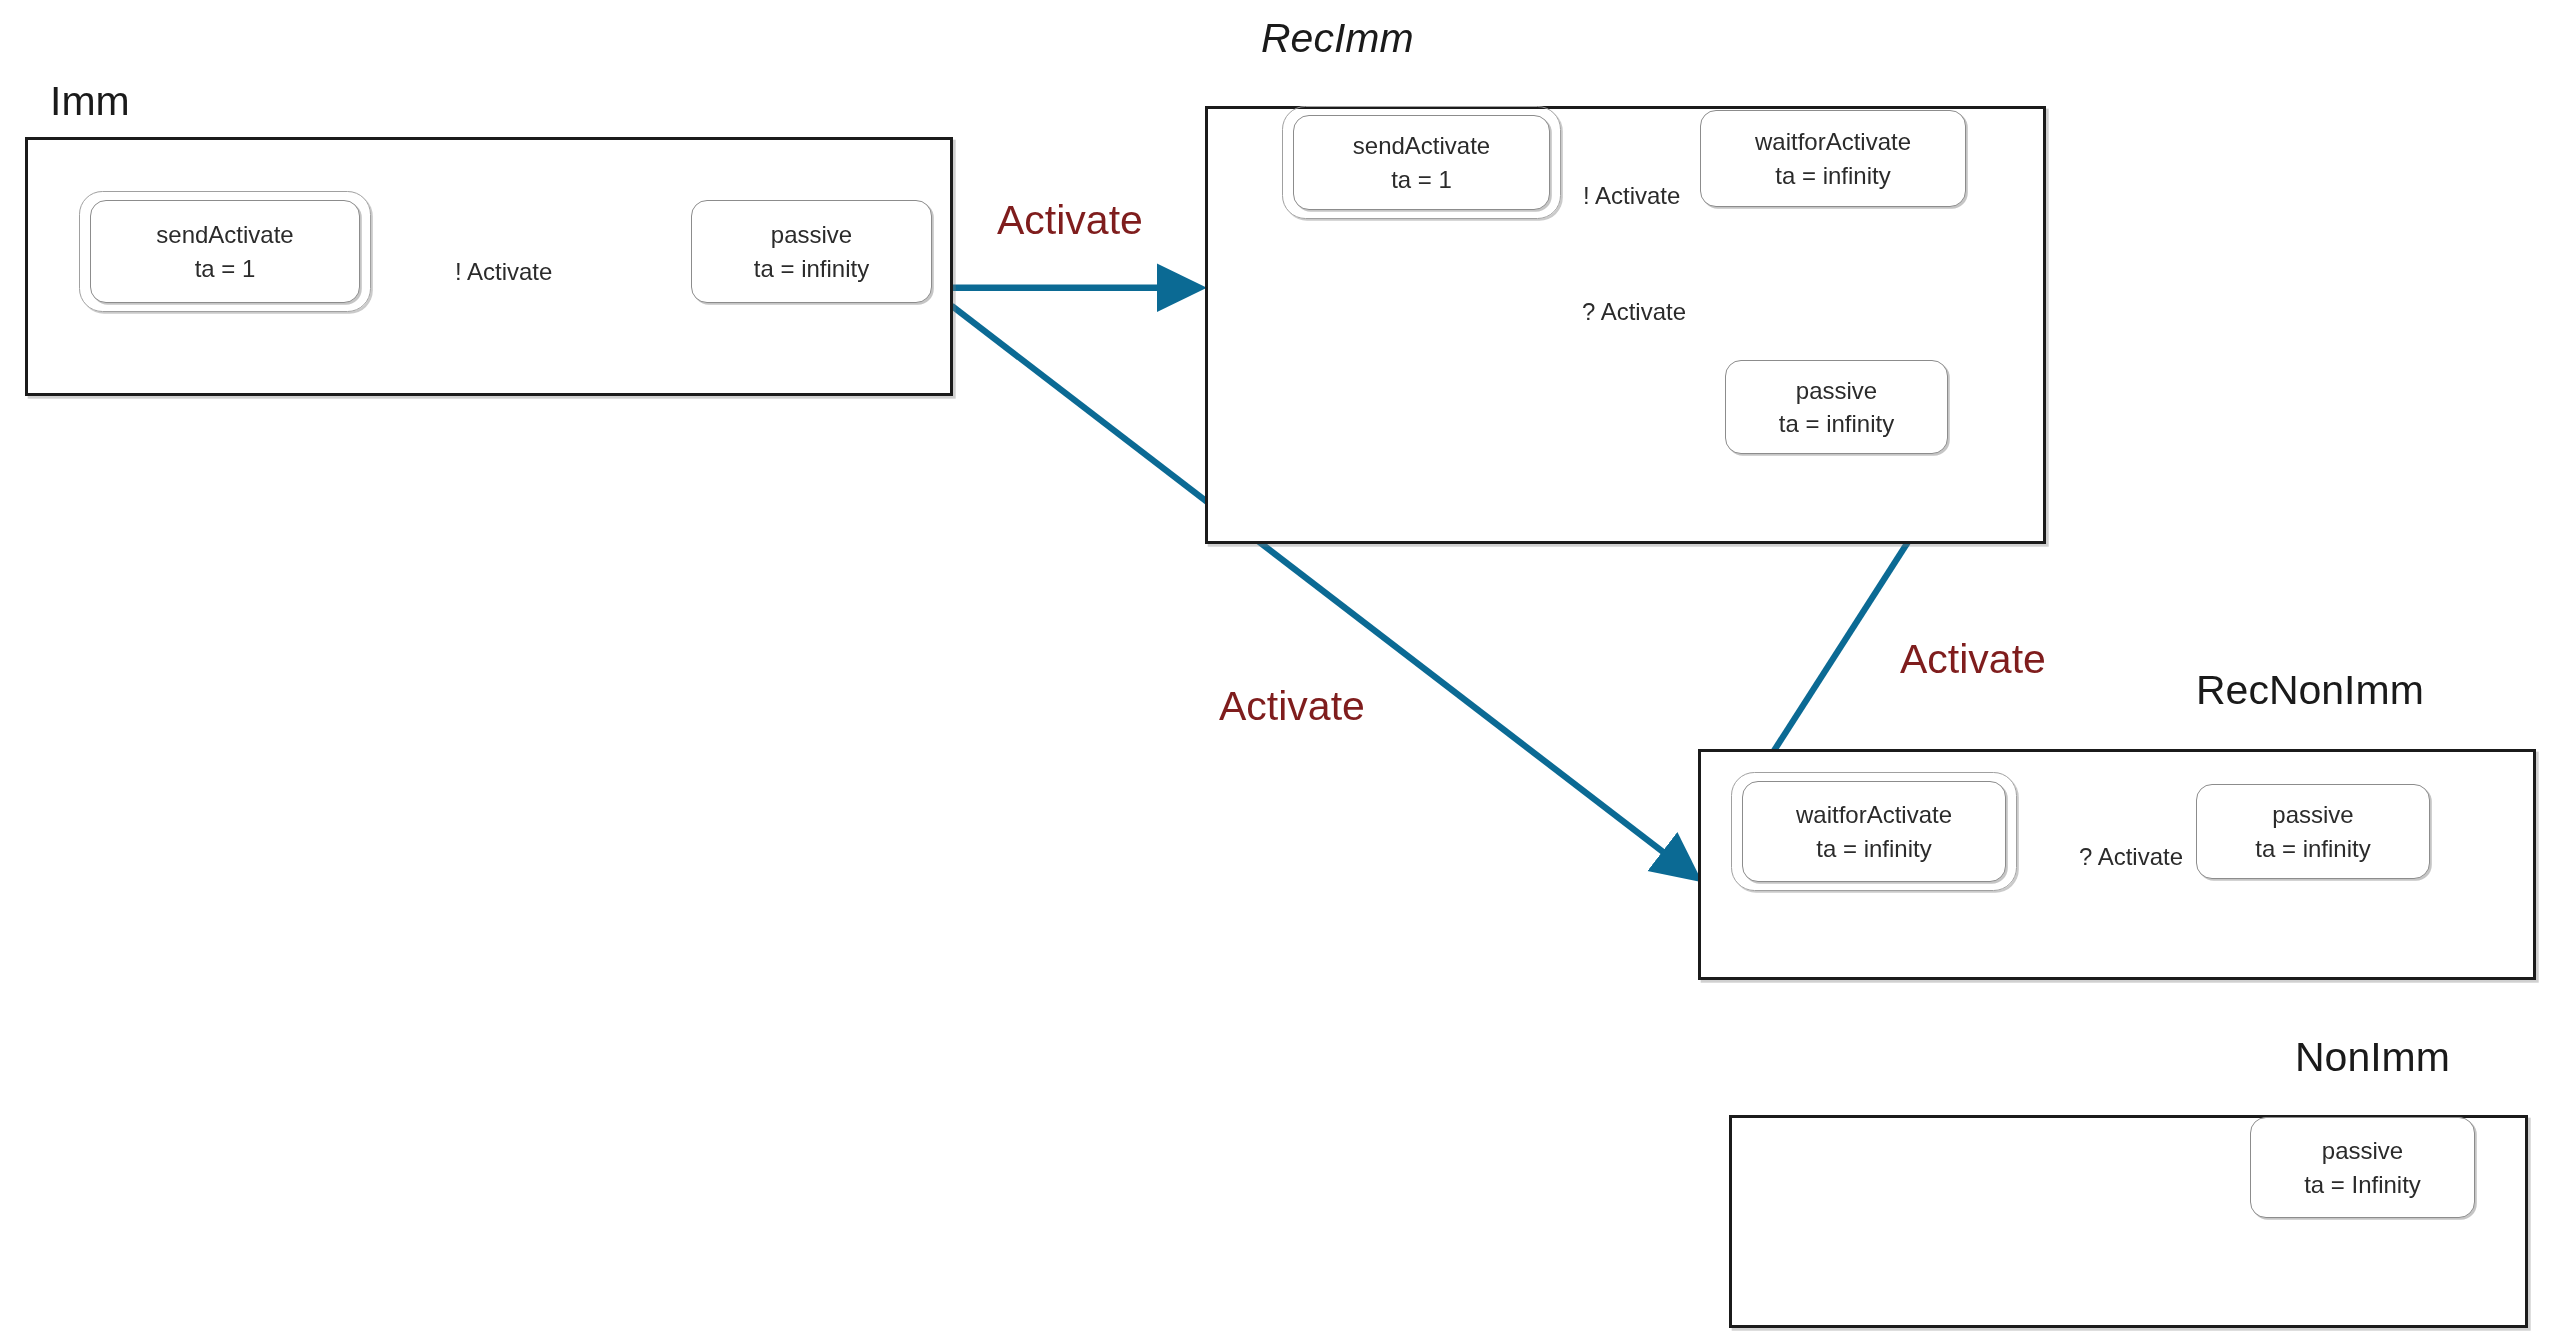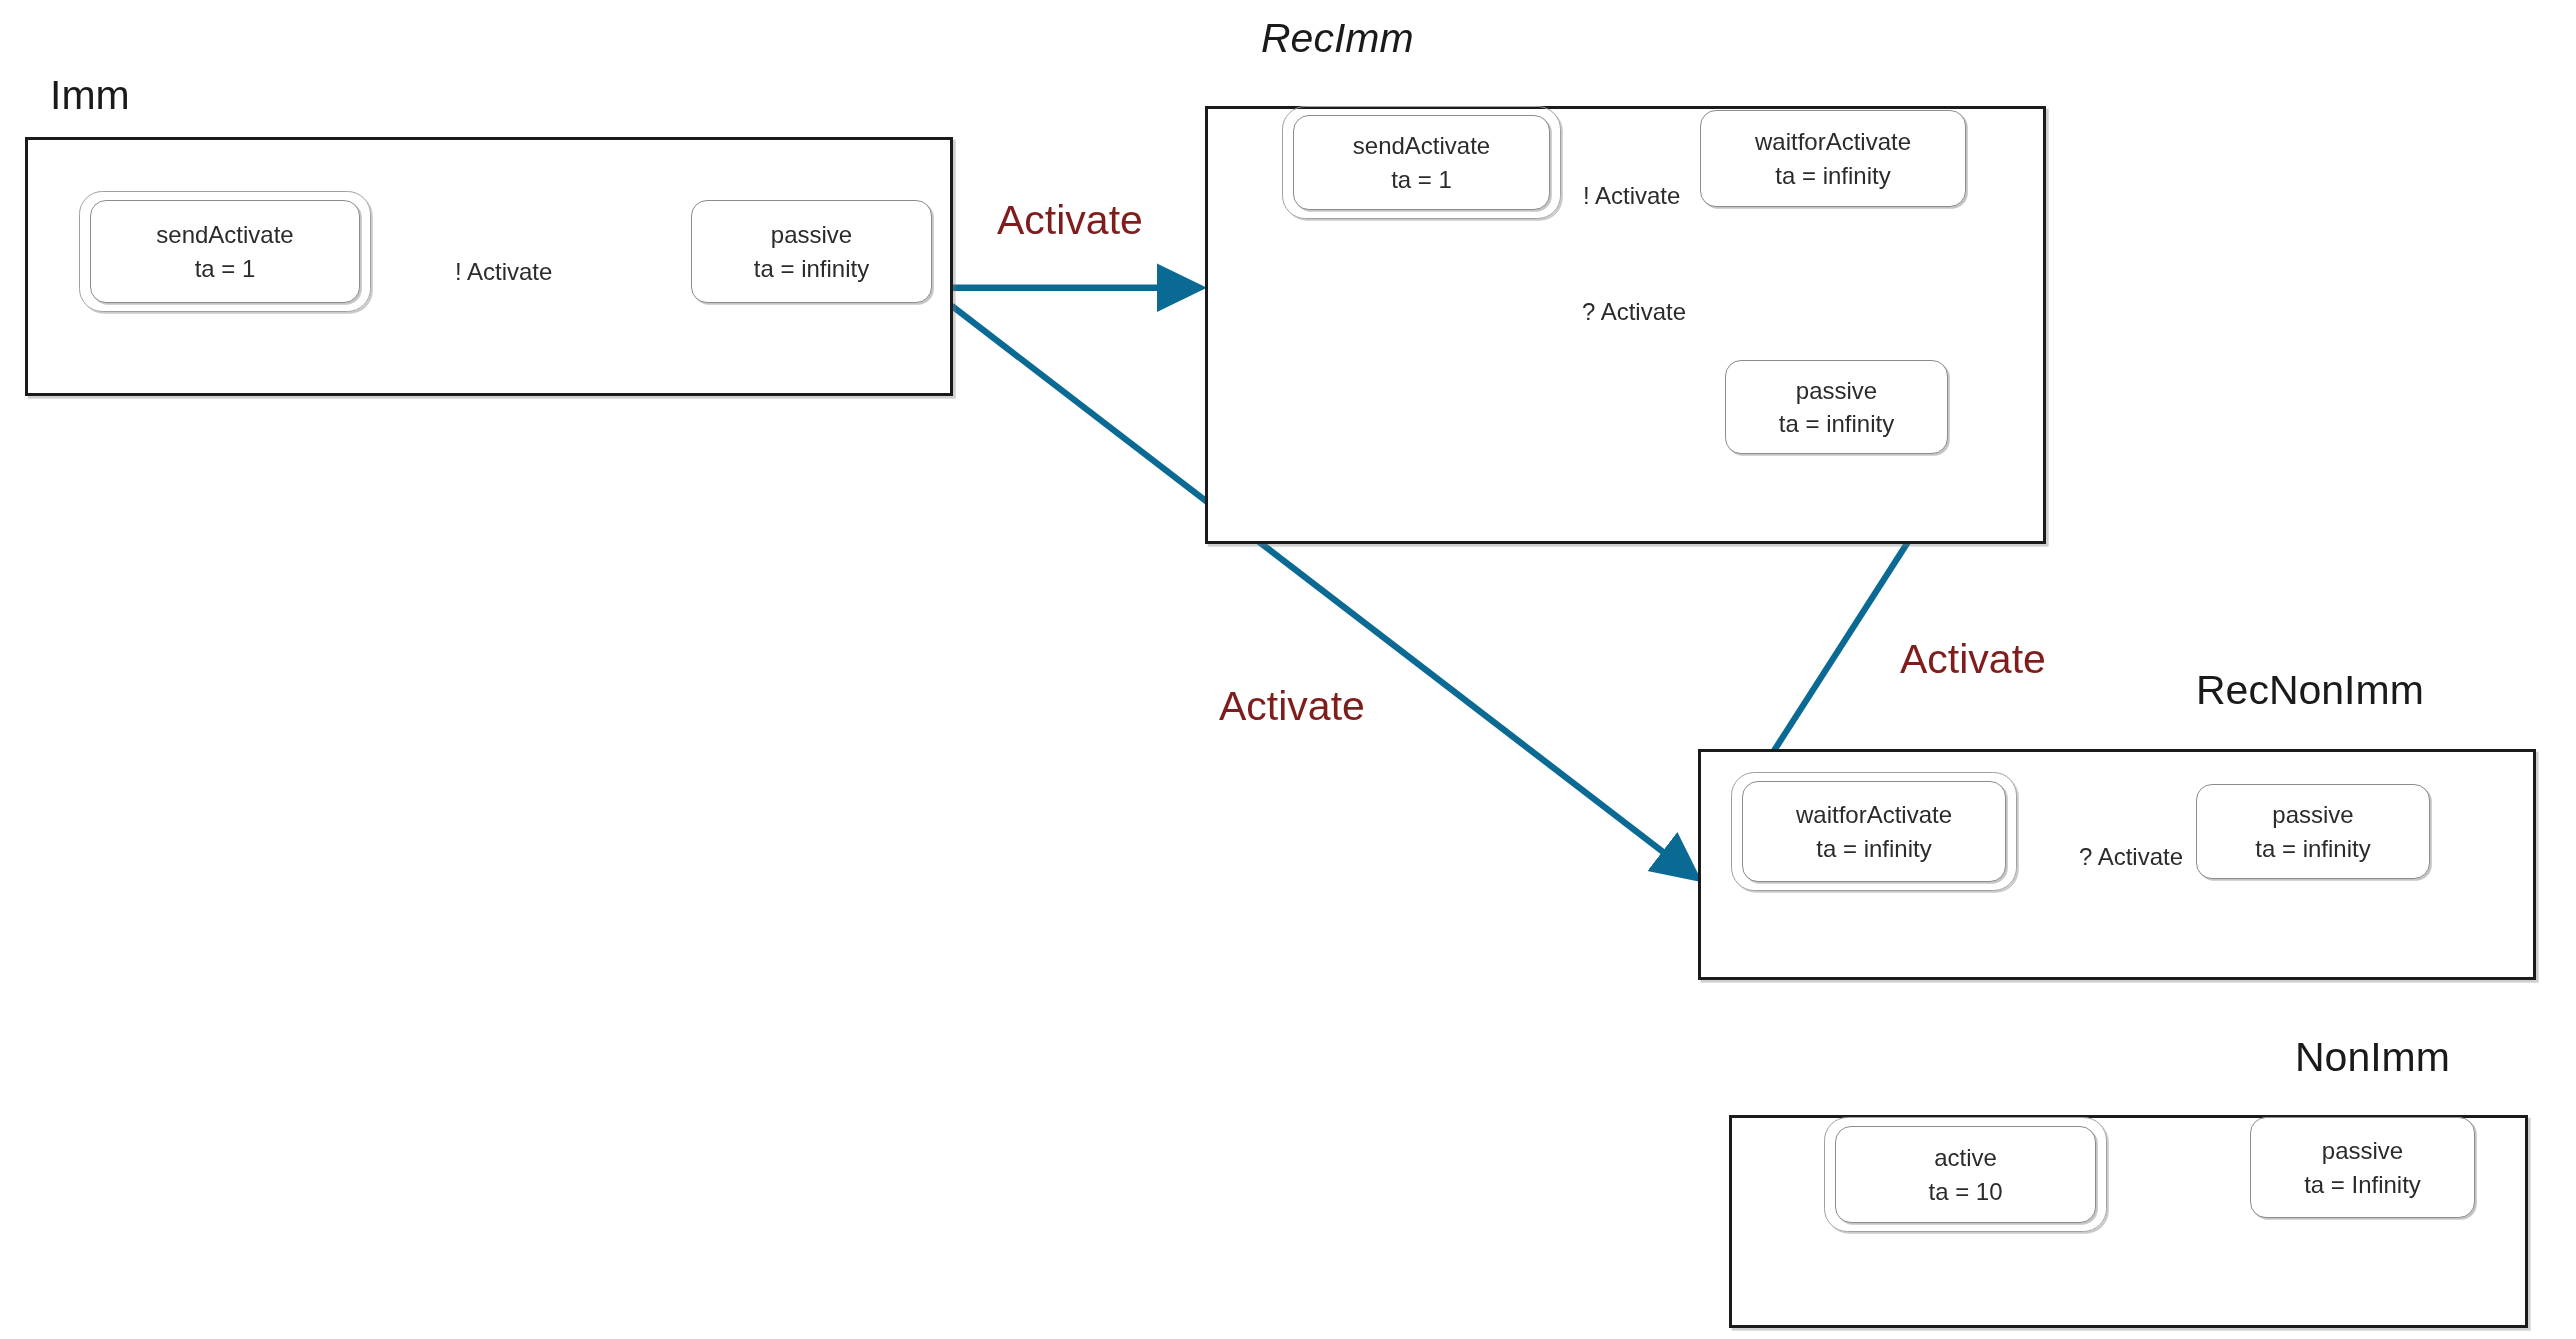--- a/index.html
+++ b/index.html
@@ -139,21 +139,21 @@
 
     <g>
       <line x1="2240" y1="927" x2="2432" y2="927" stroke="#6a6a6a" stroke-width="5" marker-end="url(#blackHead)"></line>
     </g>
 
     <g>
       <line x1="2333" y1="1303" x2="2495" y2="1303" stroke="#6a6a6a" stroke-width="5" marker-end="url(#blackHead)"></line>
     </g>
   </svg>
 
-  <div class="model-title" style="left:50px; top:75px;">Imm</div>
+  <div class="model-title" style="left:50px; top:81px;">Imm</div>
 
   <div class="model-box" style="left:25px; top:137px; width:928px; height:259px;"></div>
 
   <div class="state initial" style="left:90px; top:200px; width:270px; height:103px;">
     <div class="line1">sendActivate</div>
     <div class="line2">ta = 1</div>
   </div>
 
   <div class="state" style="left:691px; top:200px; width:241px; height:103px;">
     <div class="line1">passive</div>
@@ -198,24 +198,20 @@
     <div class="line1">passive</div>
     <div class="line2">ta = infinity</div>
   </div>
 
   <div class="edge-label" style="left:2079px; top:845px;">? Activate</div>
 
   <div class="model-title" style="left:2295px; top:1016px;margin-top:21px;">NonImm</div>
 
   <div class="model-box" style="left:1729px; top:1115px; width:799px; height:213px;"></div>
 
-  <div class="state initial" style="left:1835px; top:1126px; width:261px; height:97px;">
-    <div class="line1">active</div>
-    <div class="line2">ta = 10</div>
-  </div>
 
   <div class="state" style="left:2250px; top:1117px; width:225px; height:101px;">
     <div class="line1">passive</div>
     <div class="line2">ta = Infinity</div>
   </div>
 
   <div class="coupling-label" style="left:997px; top:200px;">Activate</div>
 
   <div class="coupling-label" style="left:1219px; top:686px;">Activate</div>
 

